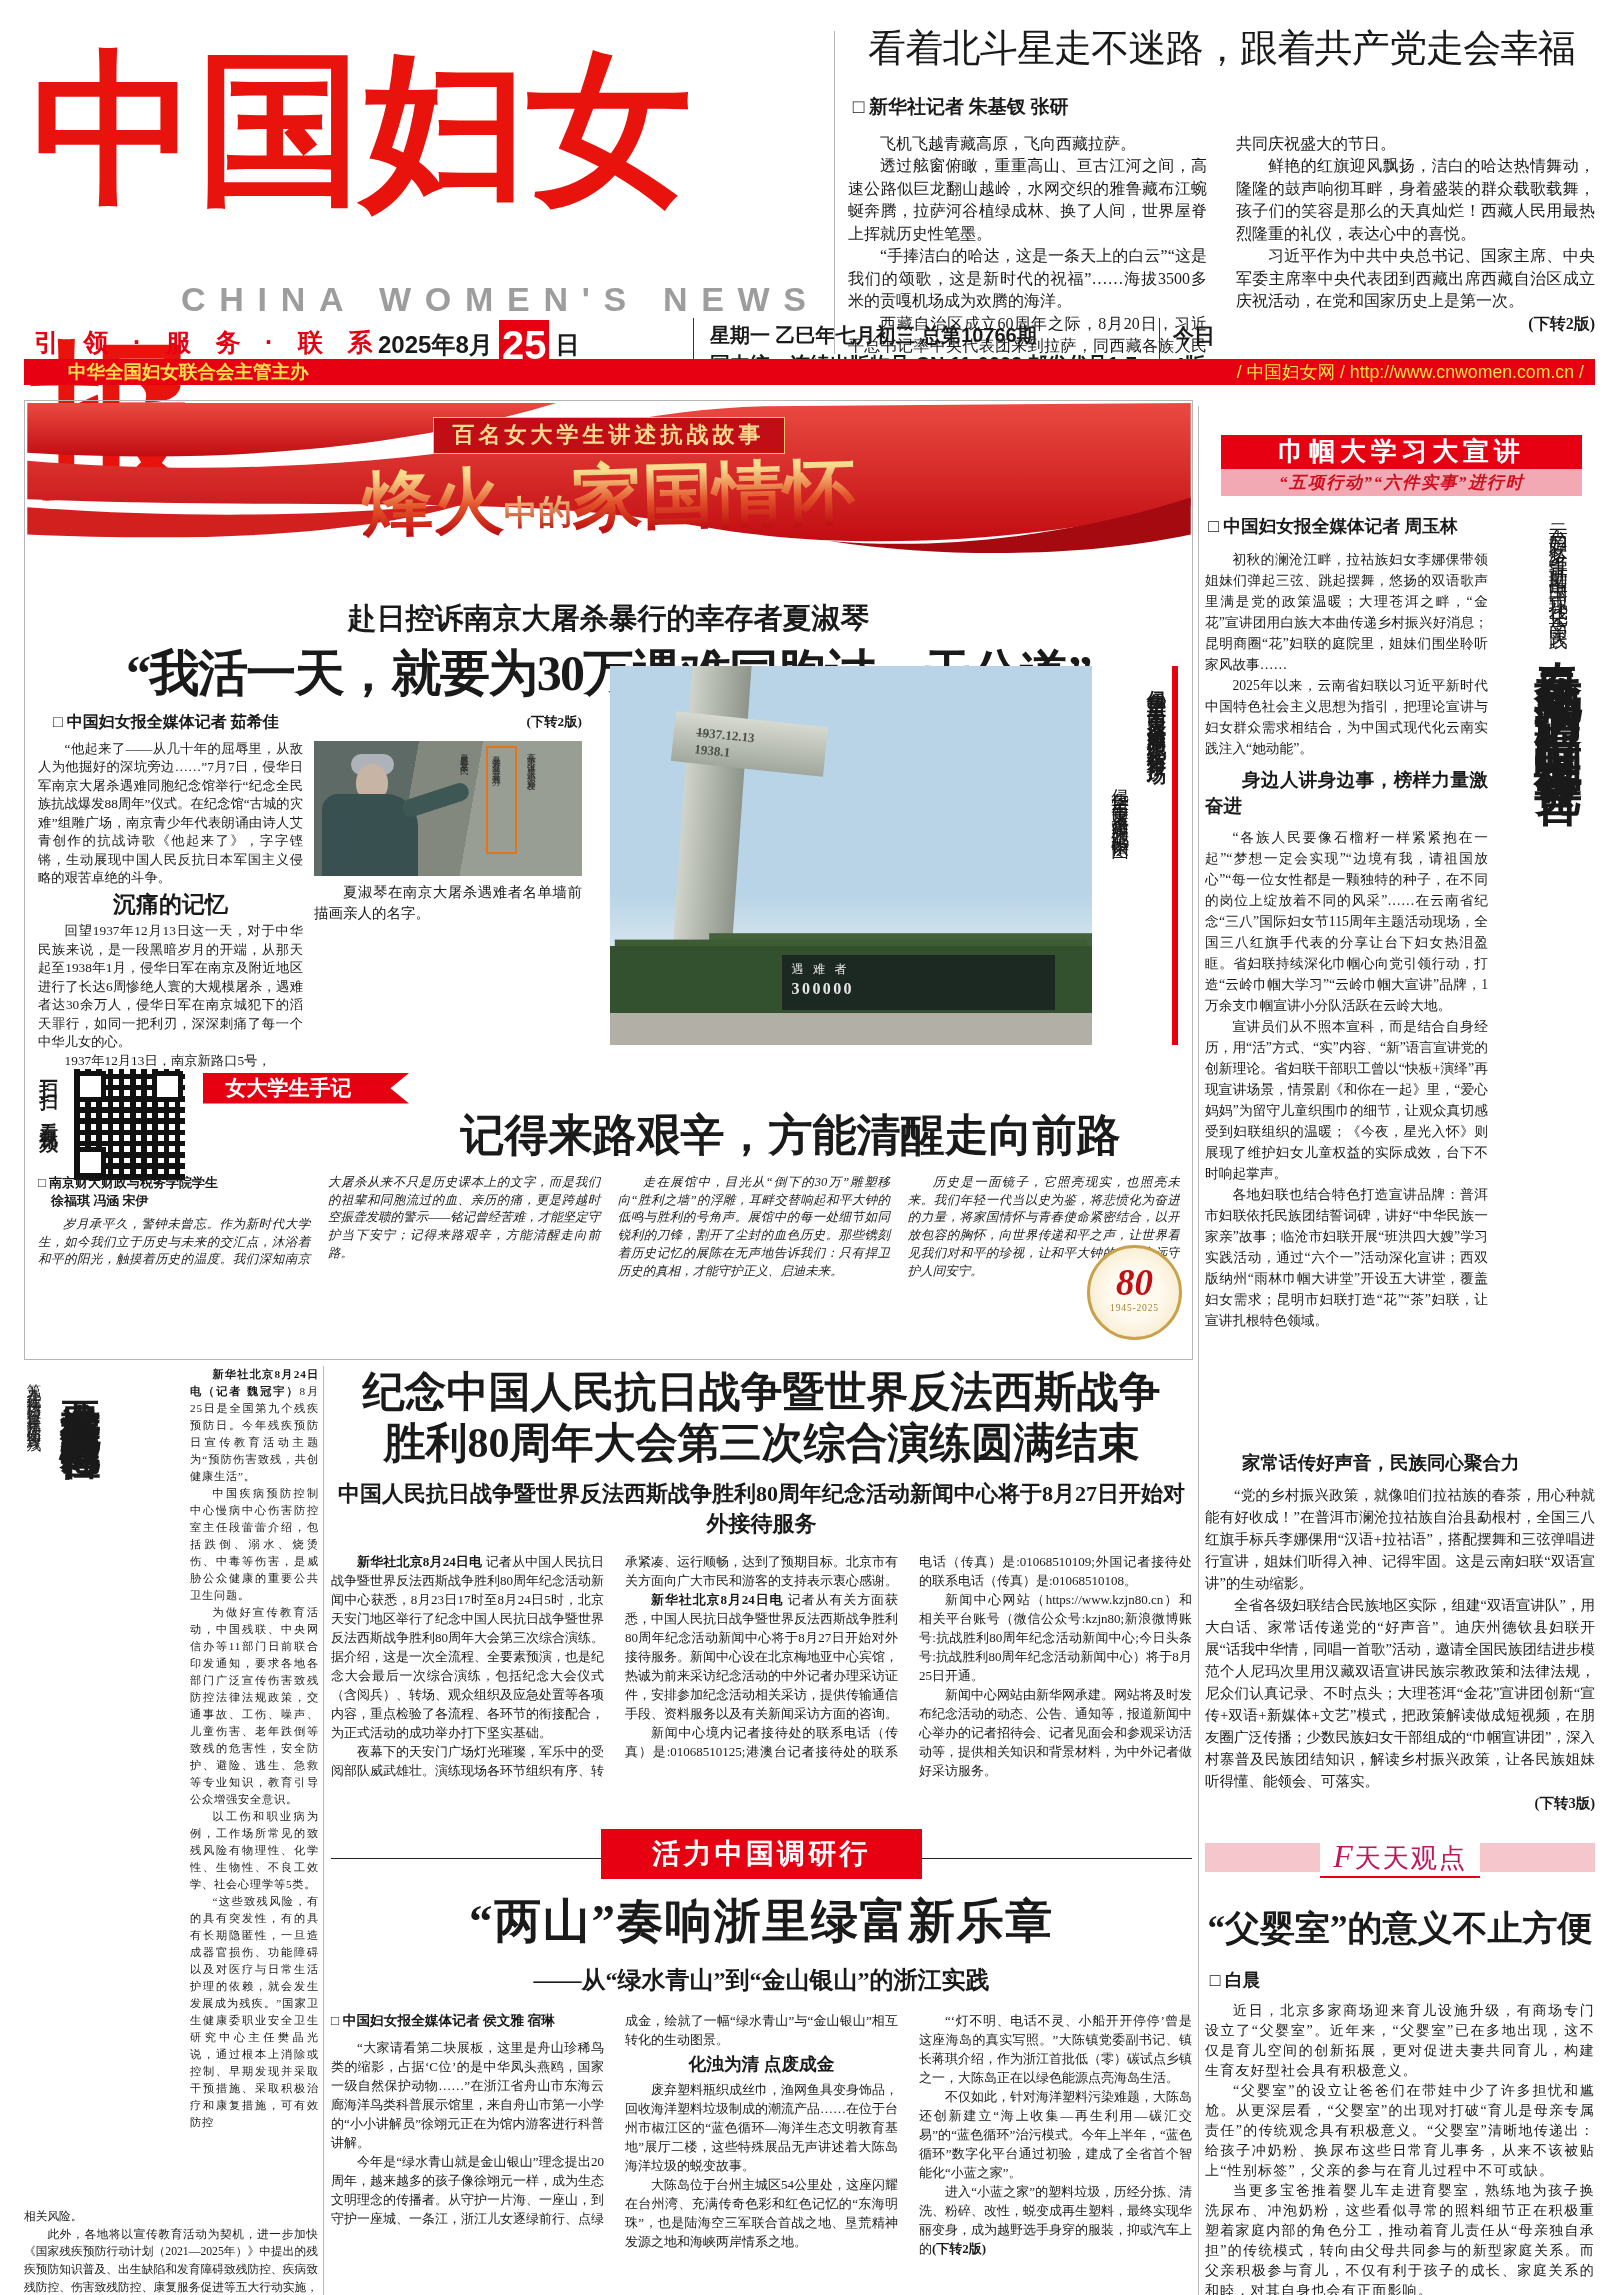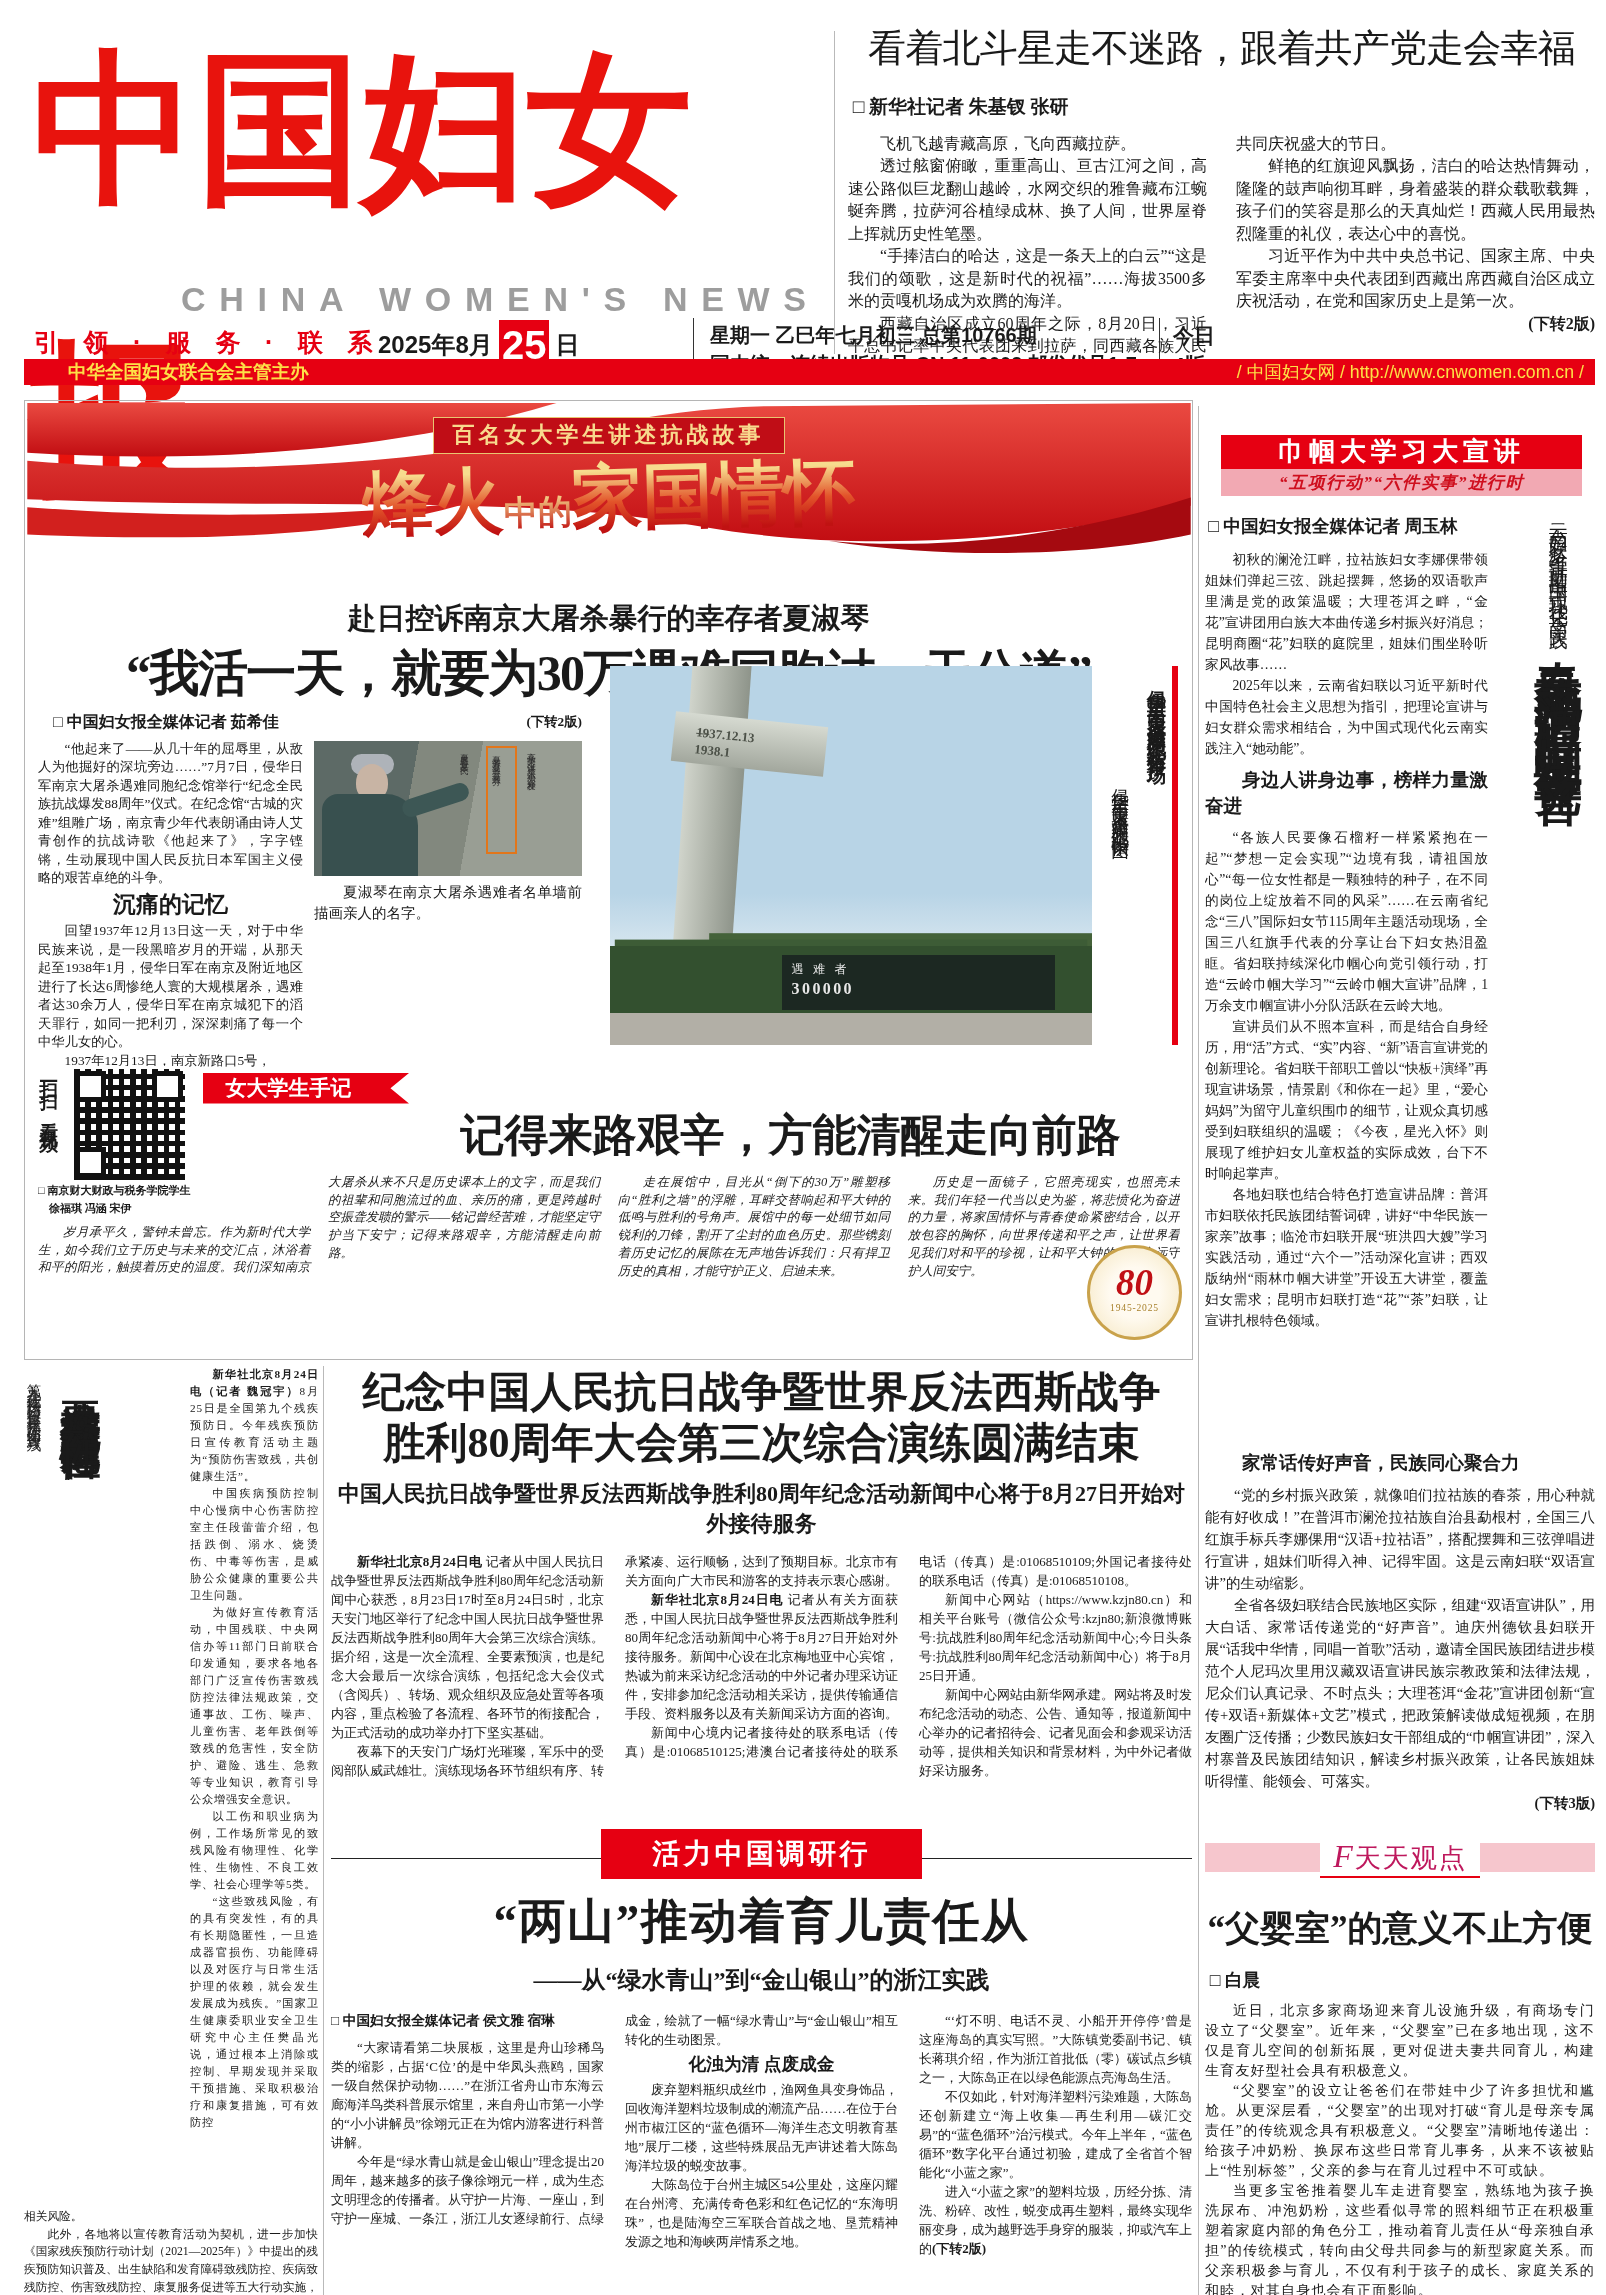--- a/index.html
+++ b/index.html
@@ -82,21 +82,21 @@
   #qr{position:relative;width:111px;height:111px;border:3.2px solid #fff;
      background:repeating-linear-gradient(0deg,#111 0 5.6px,rgba(255,255,255,0) 5.6px 11.2px),
                 repeating-linear-gradient(90deg,#111 0 5.6px,#fff 5.6px 11.2px);}
   .finder{position:absolute;width:21px;height:21px;border:5.6px solid #111;background:#fff;}
   #tab{left:178px;top:672px;width:206px;height:30.5px;background:#e60012;color:#fff;font-size:21px;
     font-weight:bold;line-height:30.5px;padding-left:22.5px;box-sizing:border-box;
     clip-path:polygon(0 0,100% 0,91% 50%,100% 100%,0 100%);}
   #notes-head{left:378px;top:705px;width:775px;text-align:center;font-size:44px;font-weight:900;}
   #notes-cols{left:13px;top:773px;width:1142px;height:122px;overflow:hidden;column-count:4;column-gap:17.7px;
     font-size:12.5px;line-height:17.7px;font-style:italic;}
-  #notes-cols .byline{font-style:normal;font-size:11px;font-weight:bold;line-height:17.7px;margin-bottom:6.4px;margin-top:8px;}
+  #notes-cols .byline{font-style:normal;font-size:13px;font-weight:bold;line-height:17.7px;margin-bottom:6.4px;}
   #ribbon80{left:313px;top:901px;width:836px;height:43px;background:#e60012;color:#fff;
     text-align:center;font-size:26px;font-weight:bold;line-height:43px;letter-spacing:2.4px;}
   #badge80{left:1062px;top:844px;width:95px;height:95px;border-radius:50%;
     background:radial-gradient(#fffaf0 40%,#f4e5bd);border:3.2px solid #c9a24b;box-sizing:border-box;text-align:center;}
   #badge80 .n{display:block;font-size:37px;font-weight:900;font-style:italic;color:#c01015;margin-top:14.5px;line-height:39px;}
   #badge80 .y{display:block;font-size:9.6px;color:#a8812c;letter-spacing:0.8px;}
 
   
   #rightcol{left:1205px;top:406px;width:390px;height:1890px;overflow:hidden;}
   #xj-box{margin:29px 13px 0 16px;height:34px;background:#e60012;color:#fff;text-align:center;
@@ -361,21 +361,21 @@
       <p>新闻中心境内记者接待处的联系电话（传真）是:01068510125;港澳台记者接待处的联系电话（传真）是:01068510109;外国记者接待处的联系电话（传真）是:01068510108。</p>
       <p>新闻中心网站（https://www.kzjn80.cn）和相关平台账号（微信公众号:kzjn80;新浪微博账号:抗战胜利80周年纪念活动新闻中心;今日头条号:抗战胜利80周年纪念活动新闻中心）将于8月25日开通。</p>
       <p>新闻中心网站由新华网承建。网站将及时发布纪念活动的动态、公告、通知等，报道新闻中心举办的记者招待会、记者见面会和参观采访活动等，提供相关知识和背景材料，为中外记者做好采访服务。</p>
     </div>
   </div>
 
   <div class="hline" id="midline"></div>
   <div class="abs" id="surveybox">活力中国调研行</div>
 
   <div class="abs" id="ls">
-    <h2>“两山”推动着育儿责任从</h2>
+    <h2>“两山”奏响浙里绿富新乐章</h2>
     <div class="sub">——从“绿水青山”到“金山银山”的浙江实践</div>
     <div id="ls-cols" class="jt">
       <div class="byline">□ 中国妇女报全媒体记者 侯文雅 宿琳</div>
       <p>“大家请看第二块展板，这里是舟山珍稀鸟类的缩影，占据‘C位’的是中华凤头燕鸥，国家一级自然保护动物……”在浙江省舟山市东海云廊海洋鸟类科普展示馆里，来自舟山市第一小学的“小小讲解员”徐翊元正在为馆内游客进行科普讲解。</p>
       <p>今年是“绿水青山就是金山银山”理念提出20周年，越来越多的孩子像徐翊元一样，成为生态文明理念的传播者。从守护一片海、一座山，到守护一座城、一条江，浙江儿女逐绿前行、点绿成金，绘就了一幅“绿水青山”与“金山银山”相互转化的生动图景。</p>
       <div class="ls-sub">化浊为清 点废成金</div>
       <p>废弃塑料瓶织成丝巾，渔网鱼具变身饰品，回收海洋塑料垃圾制成的潮流产品……在位于台州市椒江区的“蓝色循环—海洋生态文明教育基地”展厅二楼，这些特殊展品无声讲述着大陈岛海洋垃圾的蜕变故事。</p>
       <p>大陈岛位于台州主城区54公里处，这座闪耀在台州湾、充满传奇色彩和红色记忆的“东海明珠”，也是陆海空三军联合首战之地、垦荒精神发源之地和海峡两岸情系之地。</p>
       <p>“‘灯不明、电话不灵、小船开开停停’曾是这座海岛的真实写照。”大陈镇党委副书记、镇长蒋琪介绍，作为浙江首批低（零）碳试点乡镇之一，大陈岛正在以绿色能源点亮海岛生活。</p>
       <p>不仅如此，针对海洋塑料污染难题，大陈岛还创新建立“海上收集—再生利用—碳汇交易”的“蓝色循环”治污模式。今年上半年，“蓝色循环”数字化平台通过初验，建成了全省首个智能化“小蓝之家”。</p>

